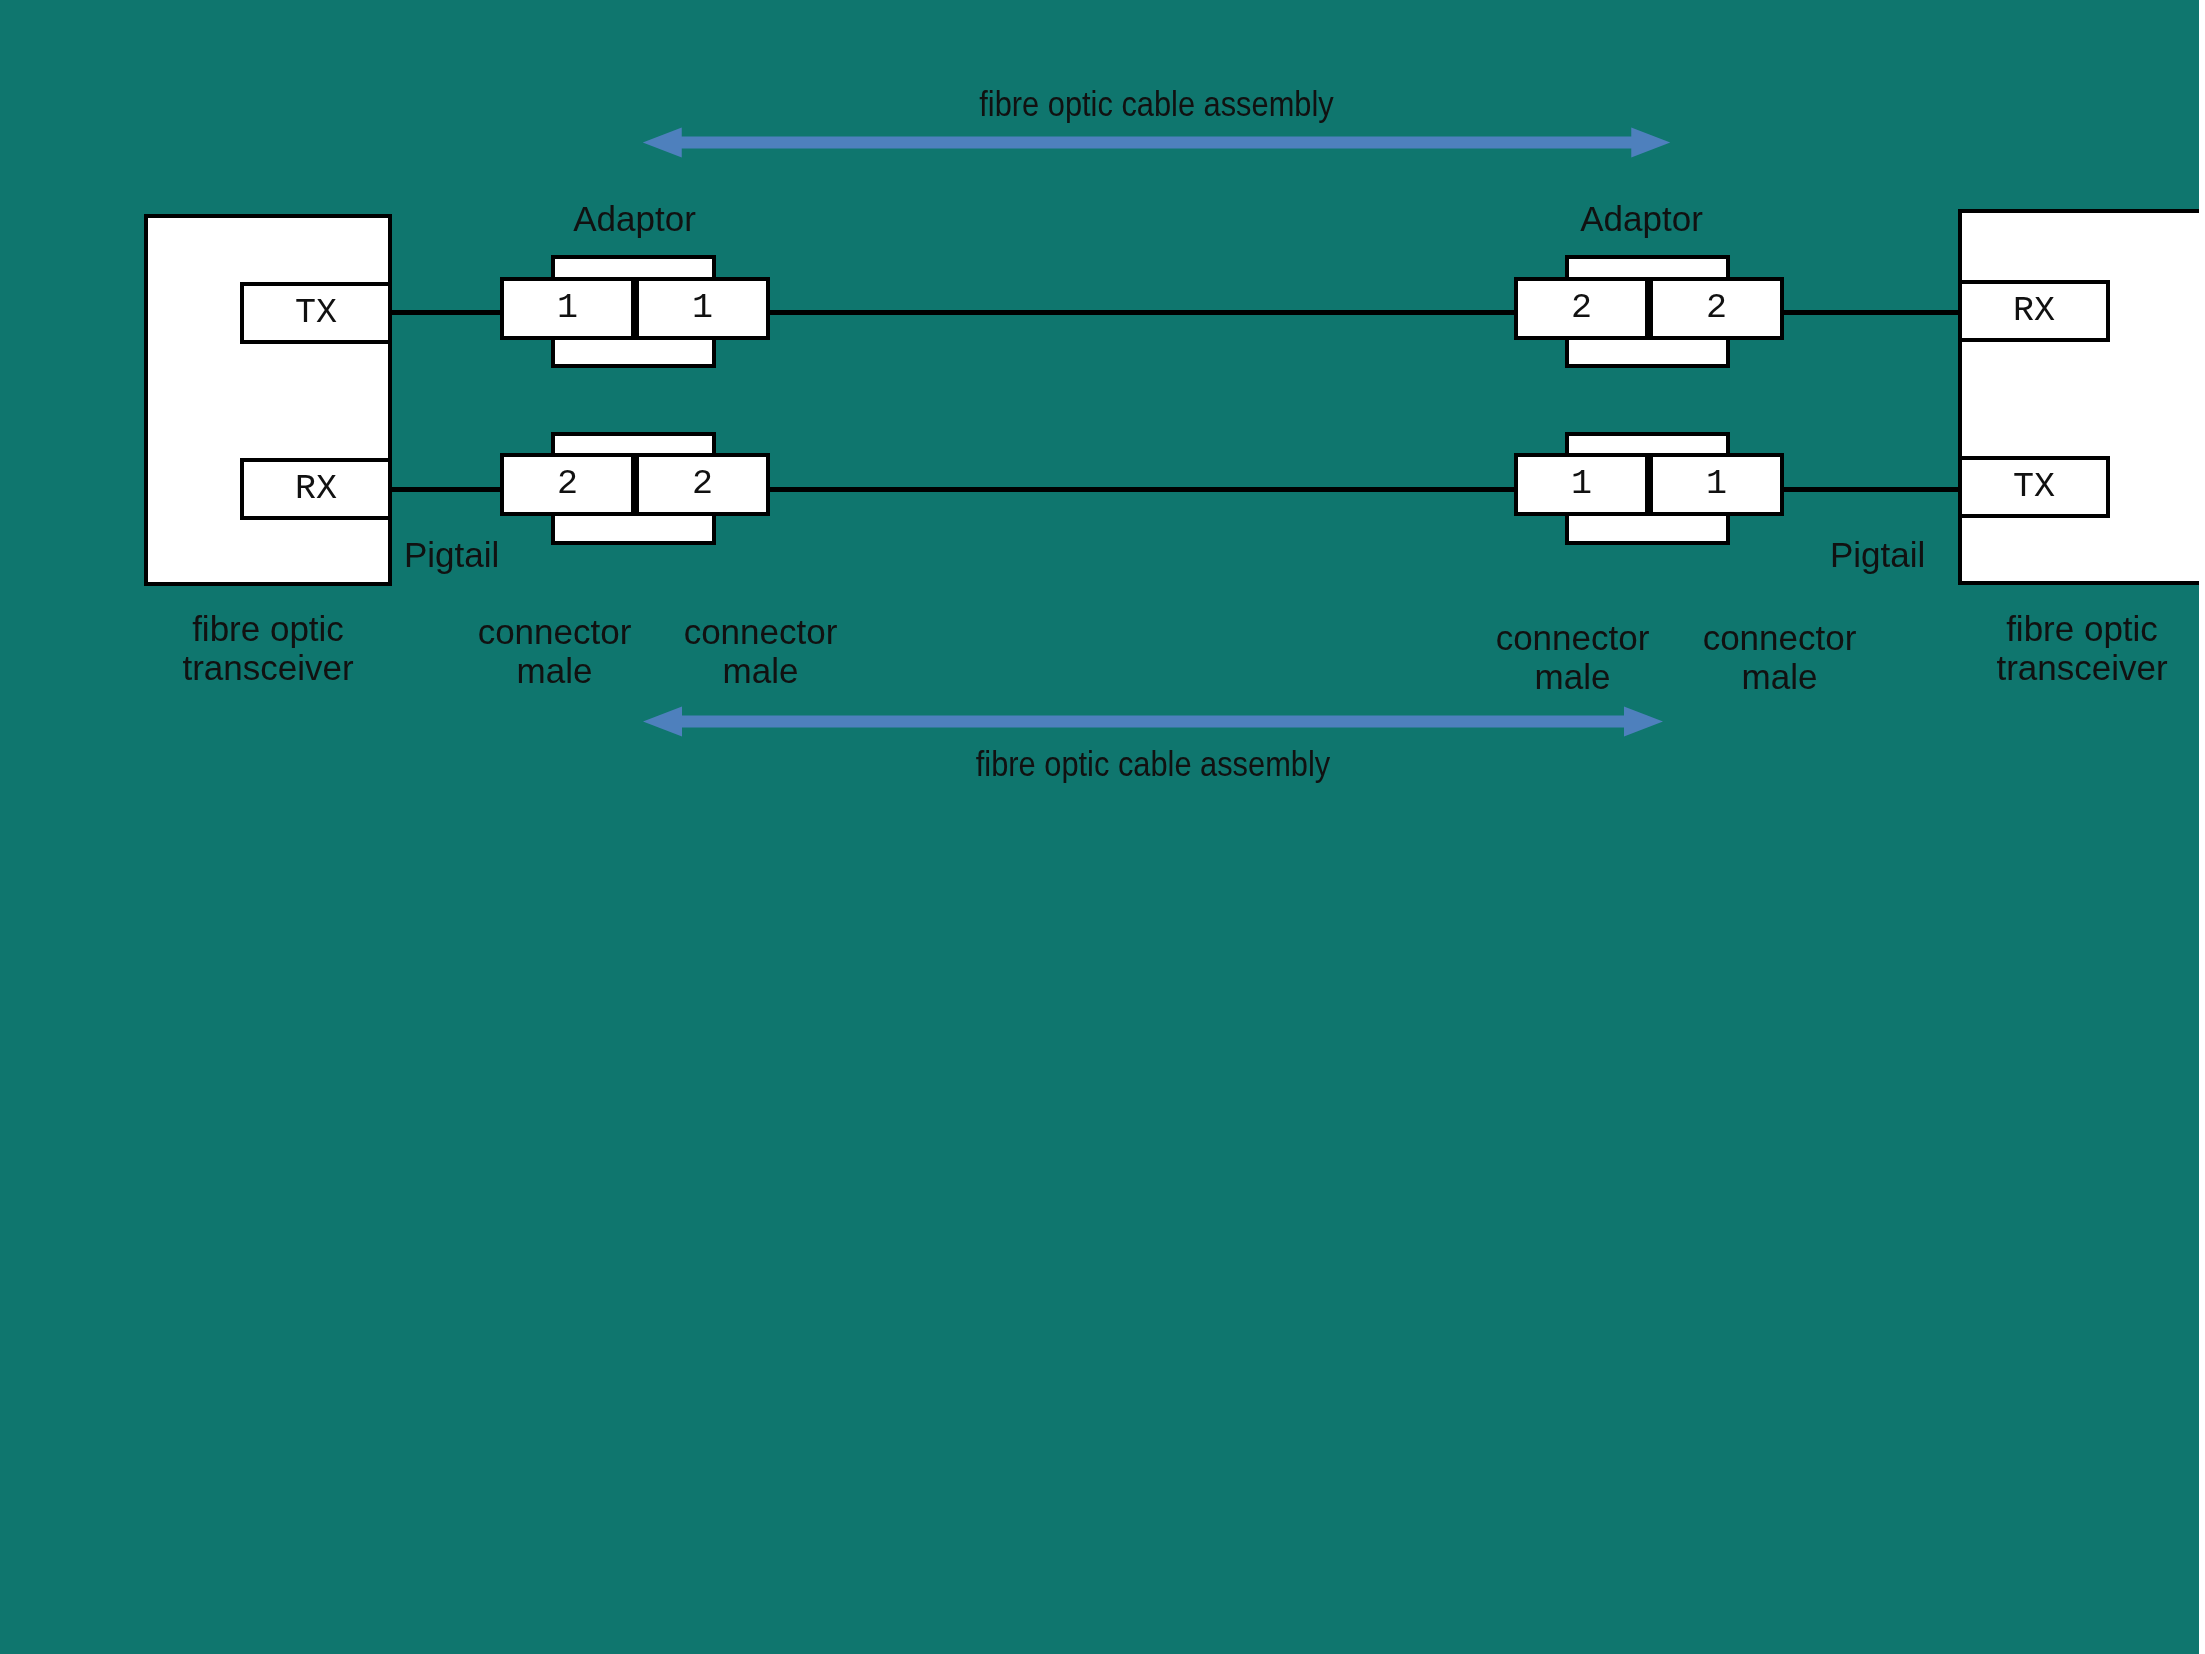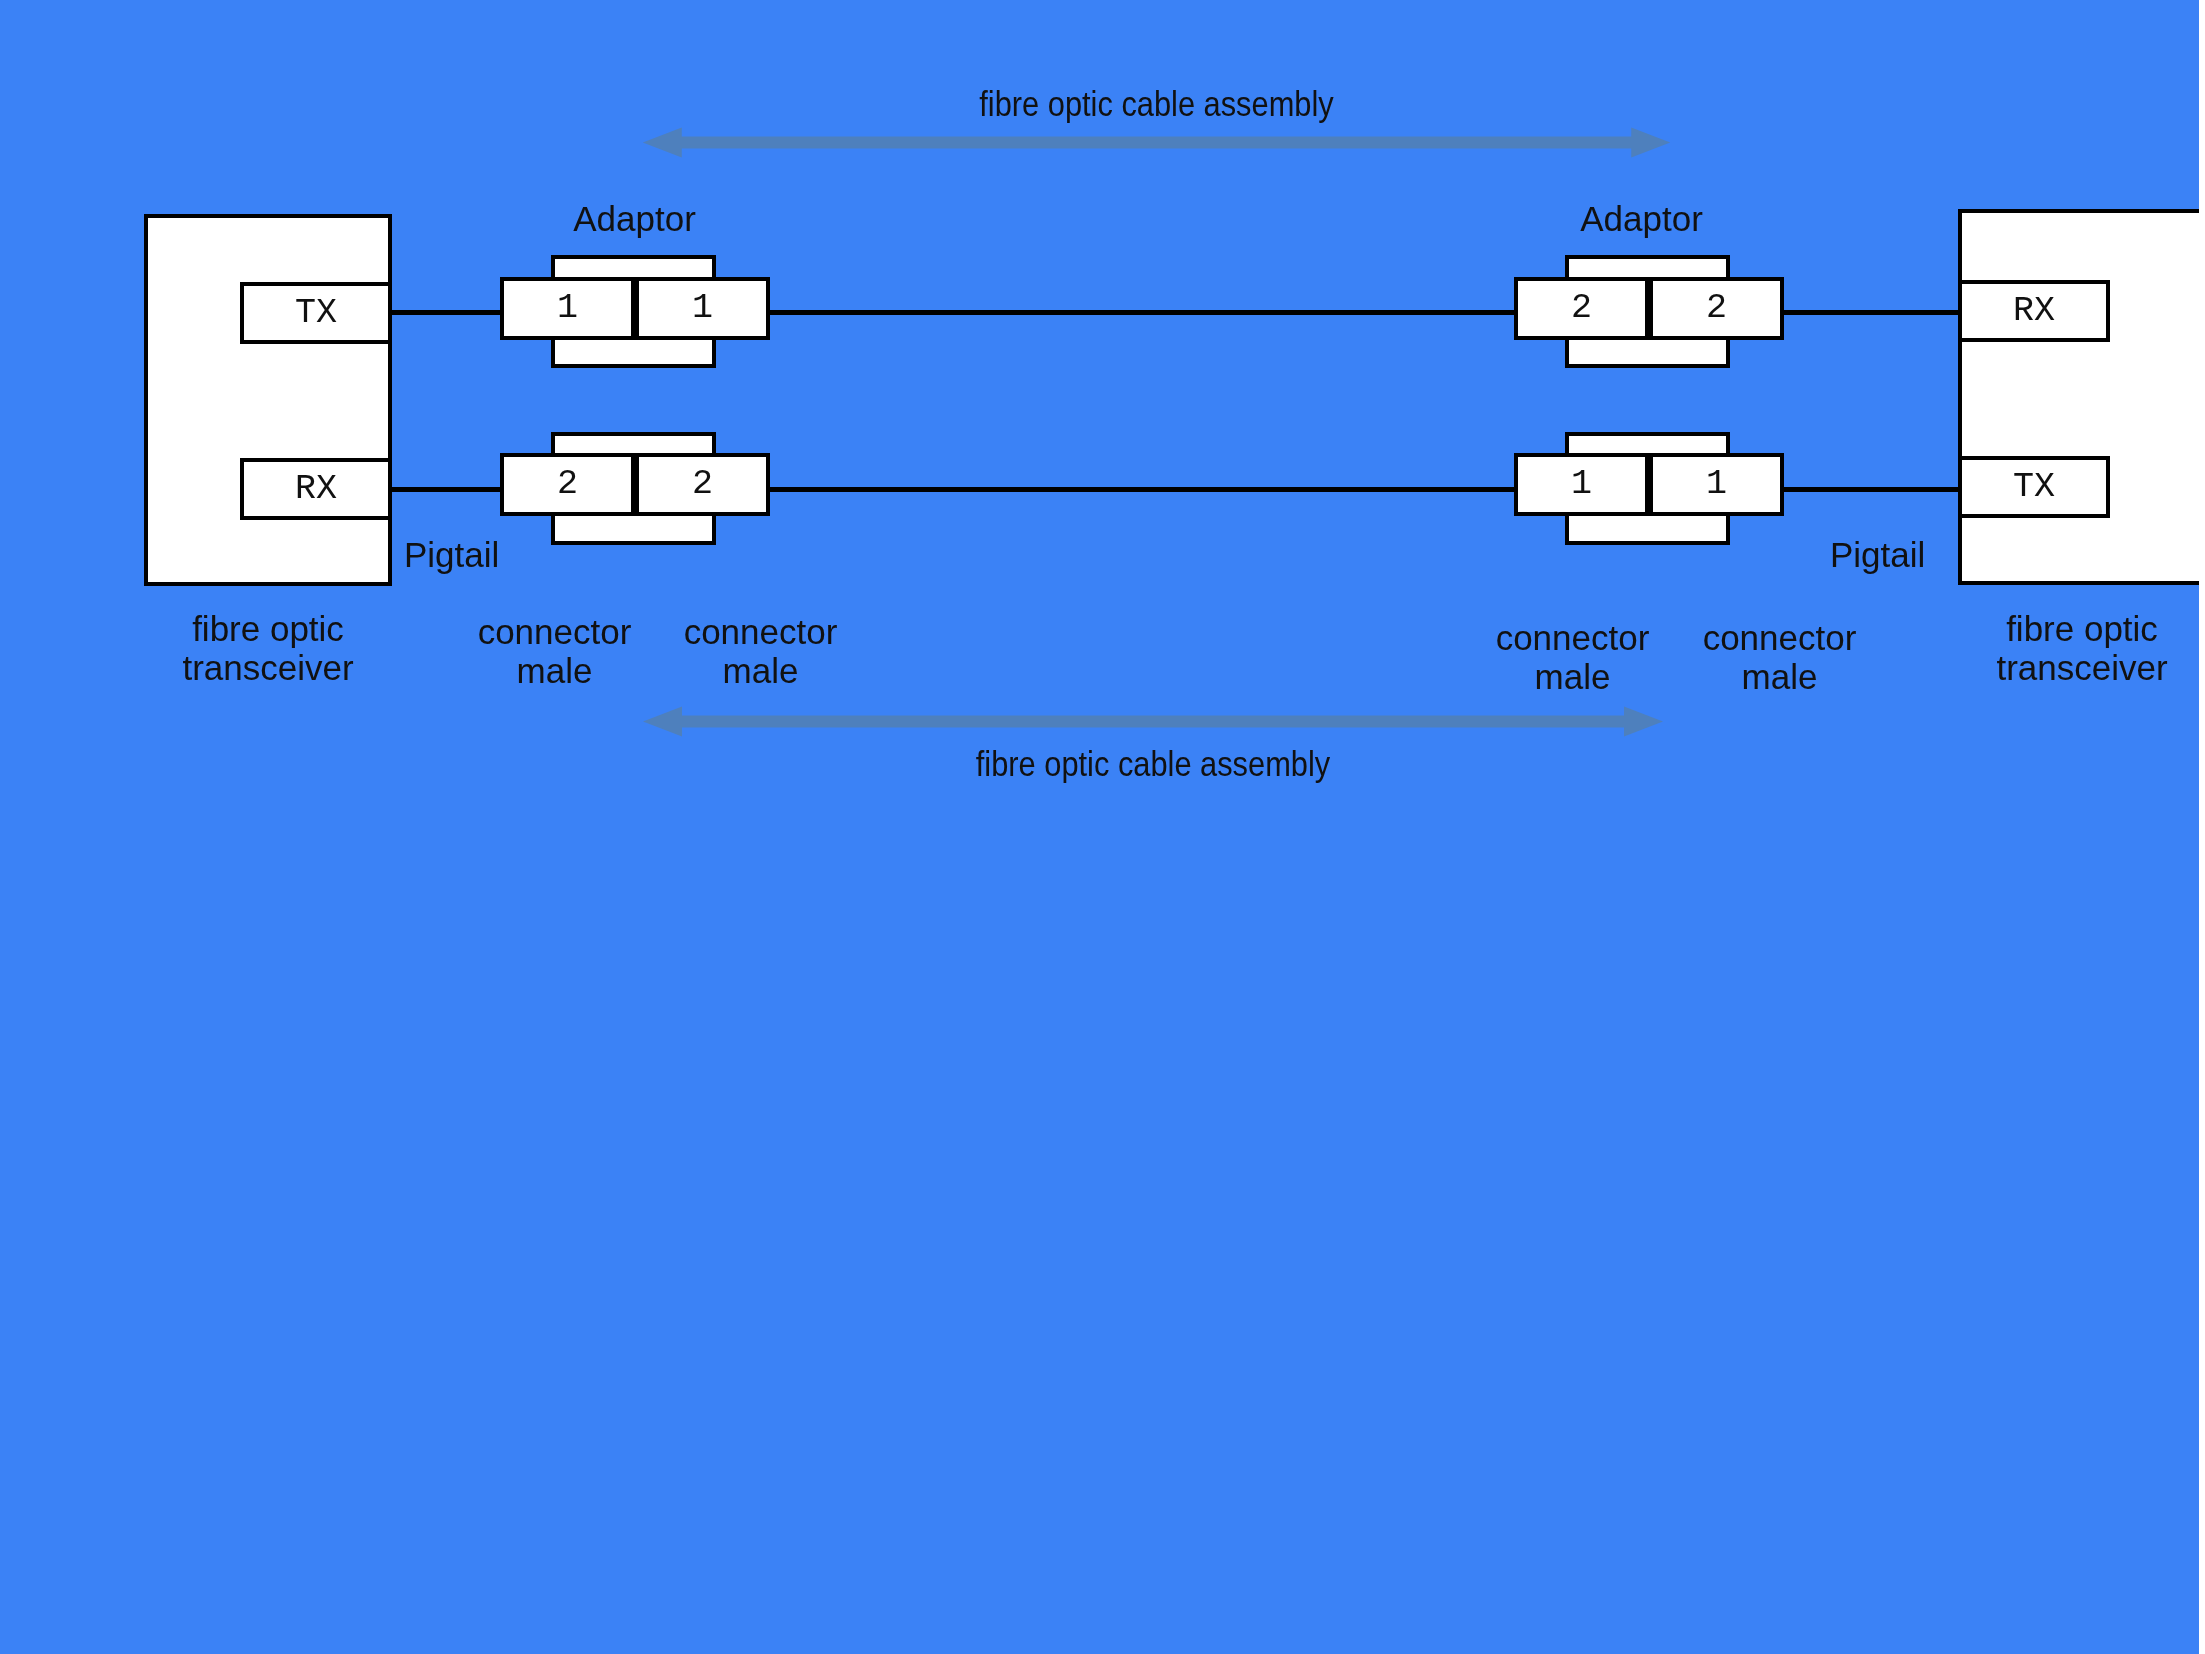--- a/index.html
+++ b/index.html
@@ -8,21 +8,21 @@
     padding: 0;
     background: #ffffff;
   }
   body {
     font-family: "Liberation Sans", sans-serif;
   }
   #canvas {
     position: relative;
     width: 2199px;
     height: 1655px;
-    background: #3b82f6;
+    background: #0f766e;
     overflow: hidden;
   }
 
   
   .box {
     position: absolute;
     box-sizing: border-box;
     border: 4.5px solid #000000;
     background: #ffffff;
   }

